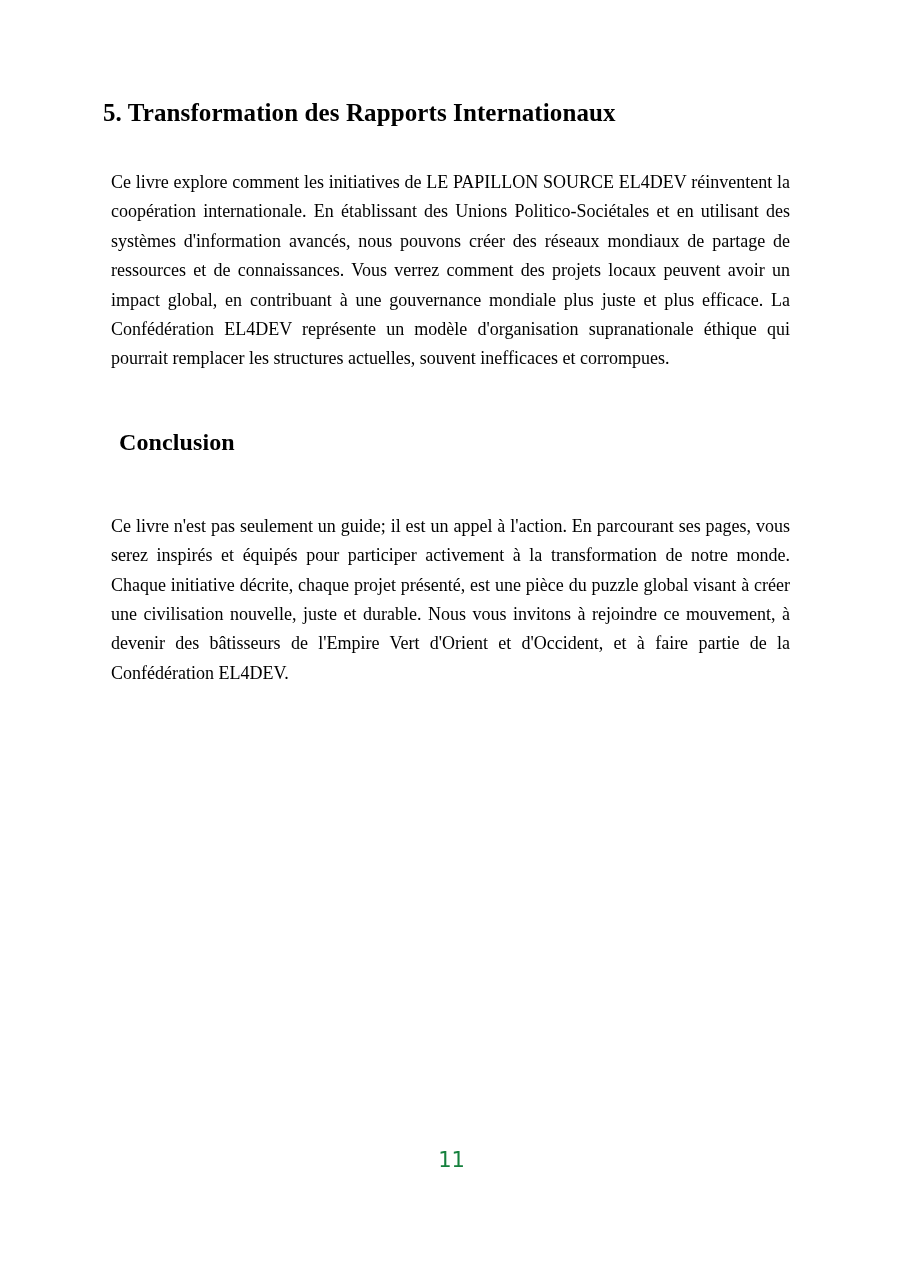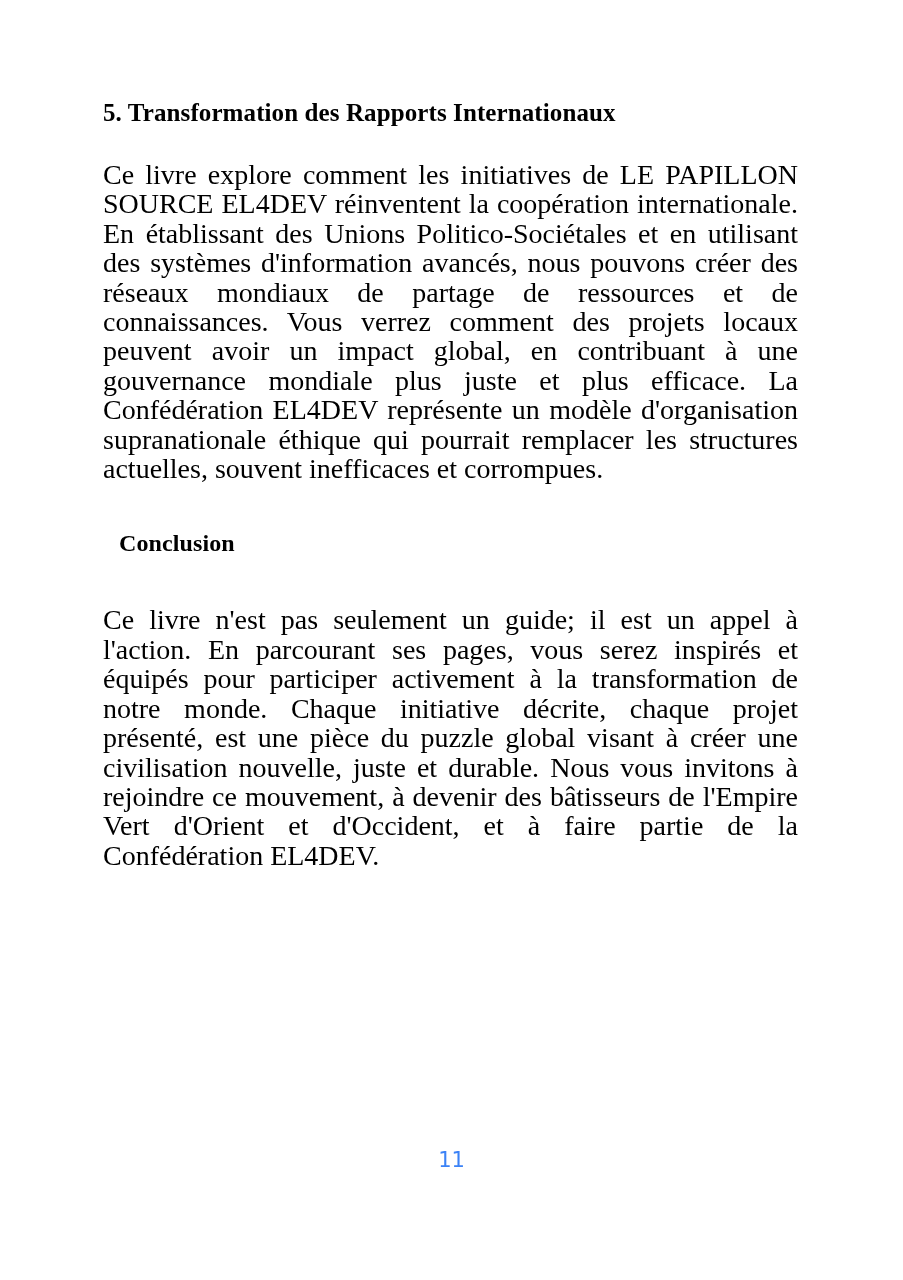--- a/index.html
+++ b/index.html
@@ -51,45 +51,45 @@
     font-size: 24px;
     line-height: 30px;
     letter-spacing: 0.1px;
     margin: 16px;
     padding: 0;
     text-align: left;
   }
 
   .body-paragraph {
     font-family: "Liberation Serif", "DejaVu Serif", serif;
-    font-size: 28px;
+    font-size: 18px;
     line-height: 29.4px;
     text-align: justify;
     text-justify: inter-word;
-    margin: 0;
+    margin: 8px;
     padding: 0;
     hyphens: none;
     -webkit-hyphens: none;
   }
 
   
   .gap-heading-to-para { height: 32px; }
   .gap-para-to-heading { height: 29px; }
   .gap-heading-to-para2 { height: 31px; }
 
   .page-number {
     position: absolute;
     left: 0;
     top: 1147px;
     width: 903px;
     text-align: center;
     font-family: "DejaVu Sans", "Liberation Sans", sans-serif;
     font-size: 21px;
     line-height: 26px;
-    color: #3b82f6;
+    color: #15803d;
   }
 </style>
 </head>
 <body>
 
 <div class="page">
 
   <div class="content">
 
     <h1 class="section-heading">5. Transformation des Rapports Internationaux</h1>

